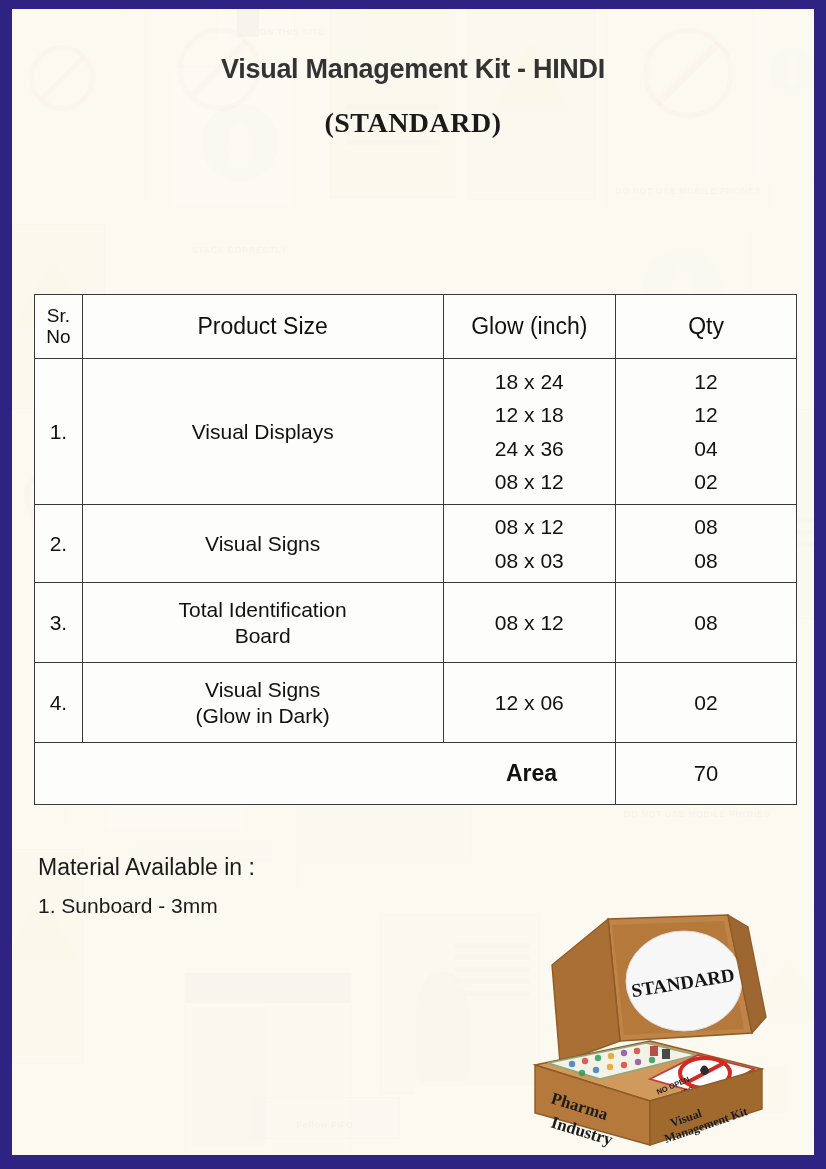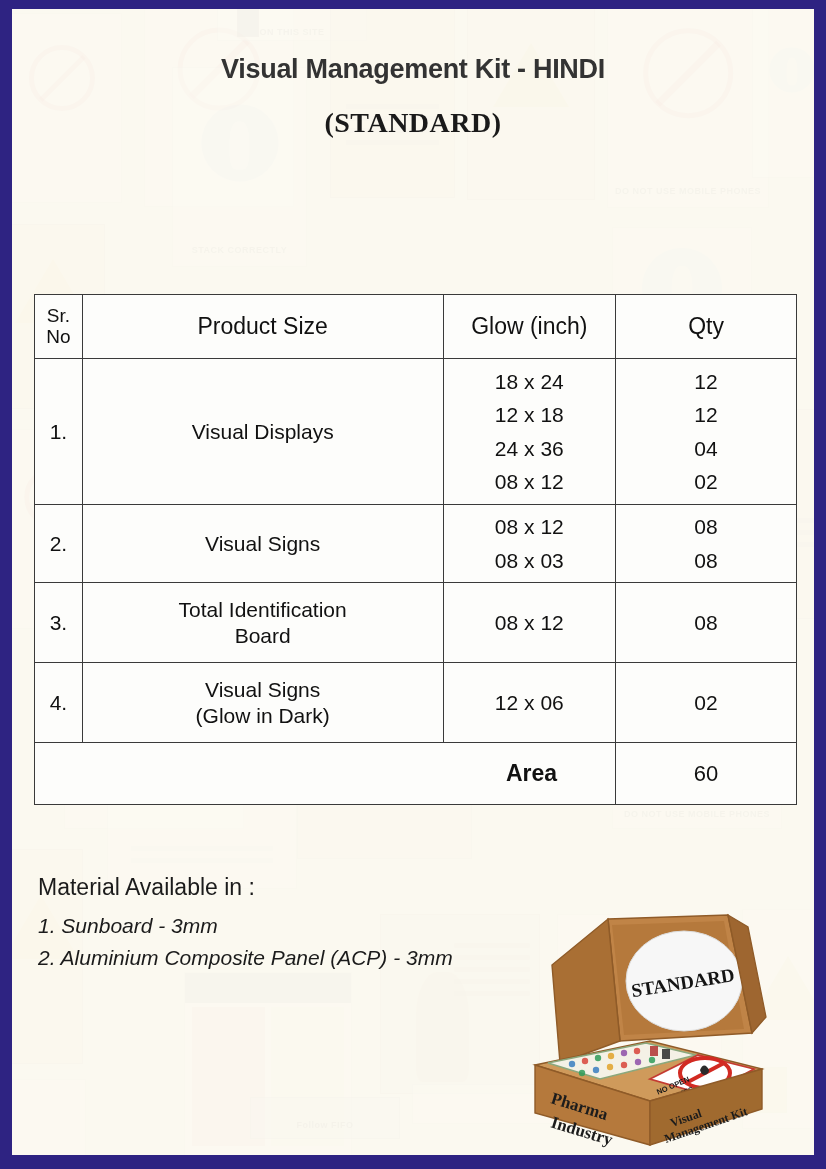--- a/index.html
+++ b/index.html
@@ -200,31 +200,30 @@
     padding-right: 58px;
     font-weight: bold;
     font-size: 23px;
   }
   .total-qty { font-size: 22px; }
 
   
   .material {
     position: absolute;
     left: 26px;
-    top: 820px;
+    top: 800px;
     color: #1b1b1b;
   }
   .material .mat-head {
     font-size: 23px;
     margin-bottom: 13px;
   }
   .material .mat-item {
     font-size: 21px;
     margin-bottom: 8px;
-    font-style: italic;
   }
 
   
   .carton {
     position: absolute;
     right: 32px;
     bottom: 52px;
     width: 282px;
     height: 235px;
   }
@@ -390,29 +389,28 @@
           </tr>
           <tr class="r4">
             <td class="col-sr">4.</td>
             <td class="col-prod" style="white-space:pre-line">Visual Signs
 (Glow in Dark)</td>
             <td class="col-size" style="white-space:pre-line">12 x 06</td>
             <td class="col-qty" style="white-space:pre-line">02</td>
           </tr>
           <tr class="rtotal">
             <td class="total-cell" colspan="3">Area</td>
-            <td class="total-qty">60</td>
+            <td class="total-qty">70</td>
           </tr>
         </tbody>
       </table>
 
       <div class="material">
         <div class="mat-head">Material Available in :</div>
         <div class="mat-item">1. Sunboard - 3mm</div>
-        <div class="mat-item">2. Aluminium Composite Panel  (ACP) - 3mm</div>
       </div>
 
       <div class="carton">
         <svg viewBox="0 0 282 235" xmlns="http://www.w3.org/2000/svg">
           <defs>
             <clipPath id="lidClip">
                 <path d="M108 6 L228 2 L252 120 L120 128 Z"></path>
               </clipPath>
           </defs>
 

